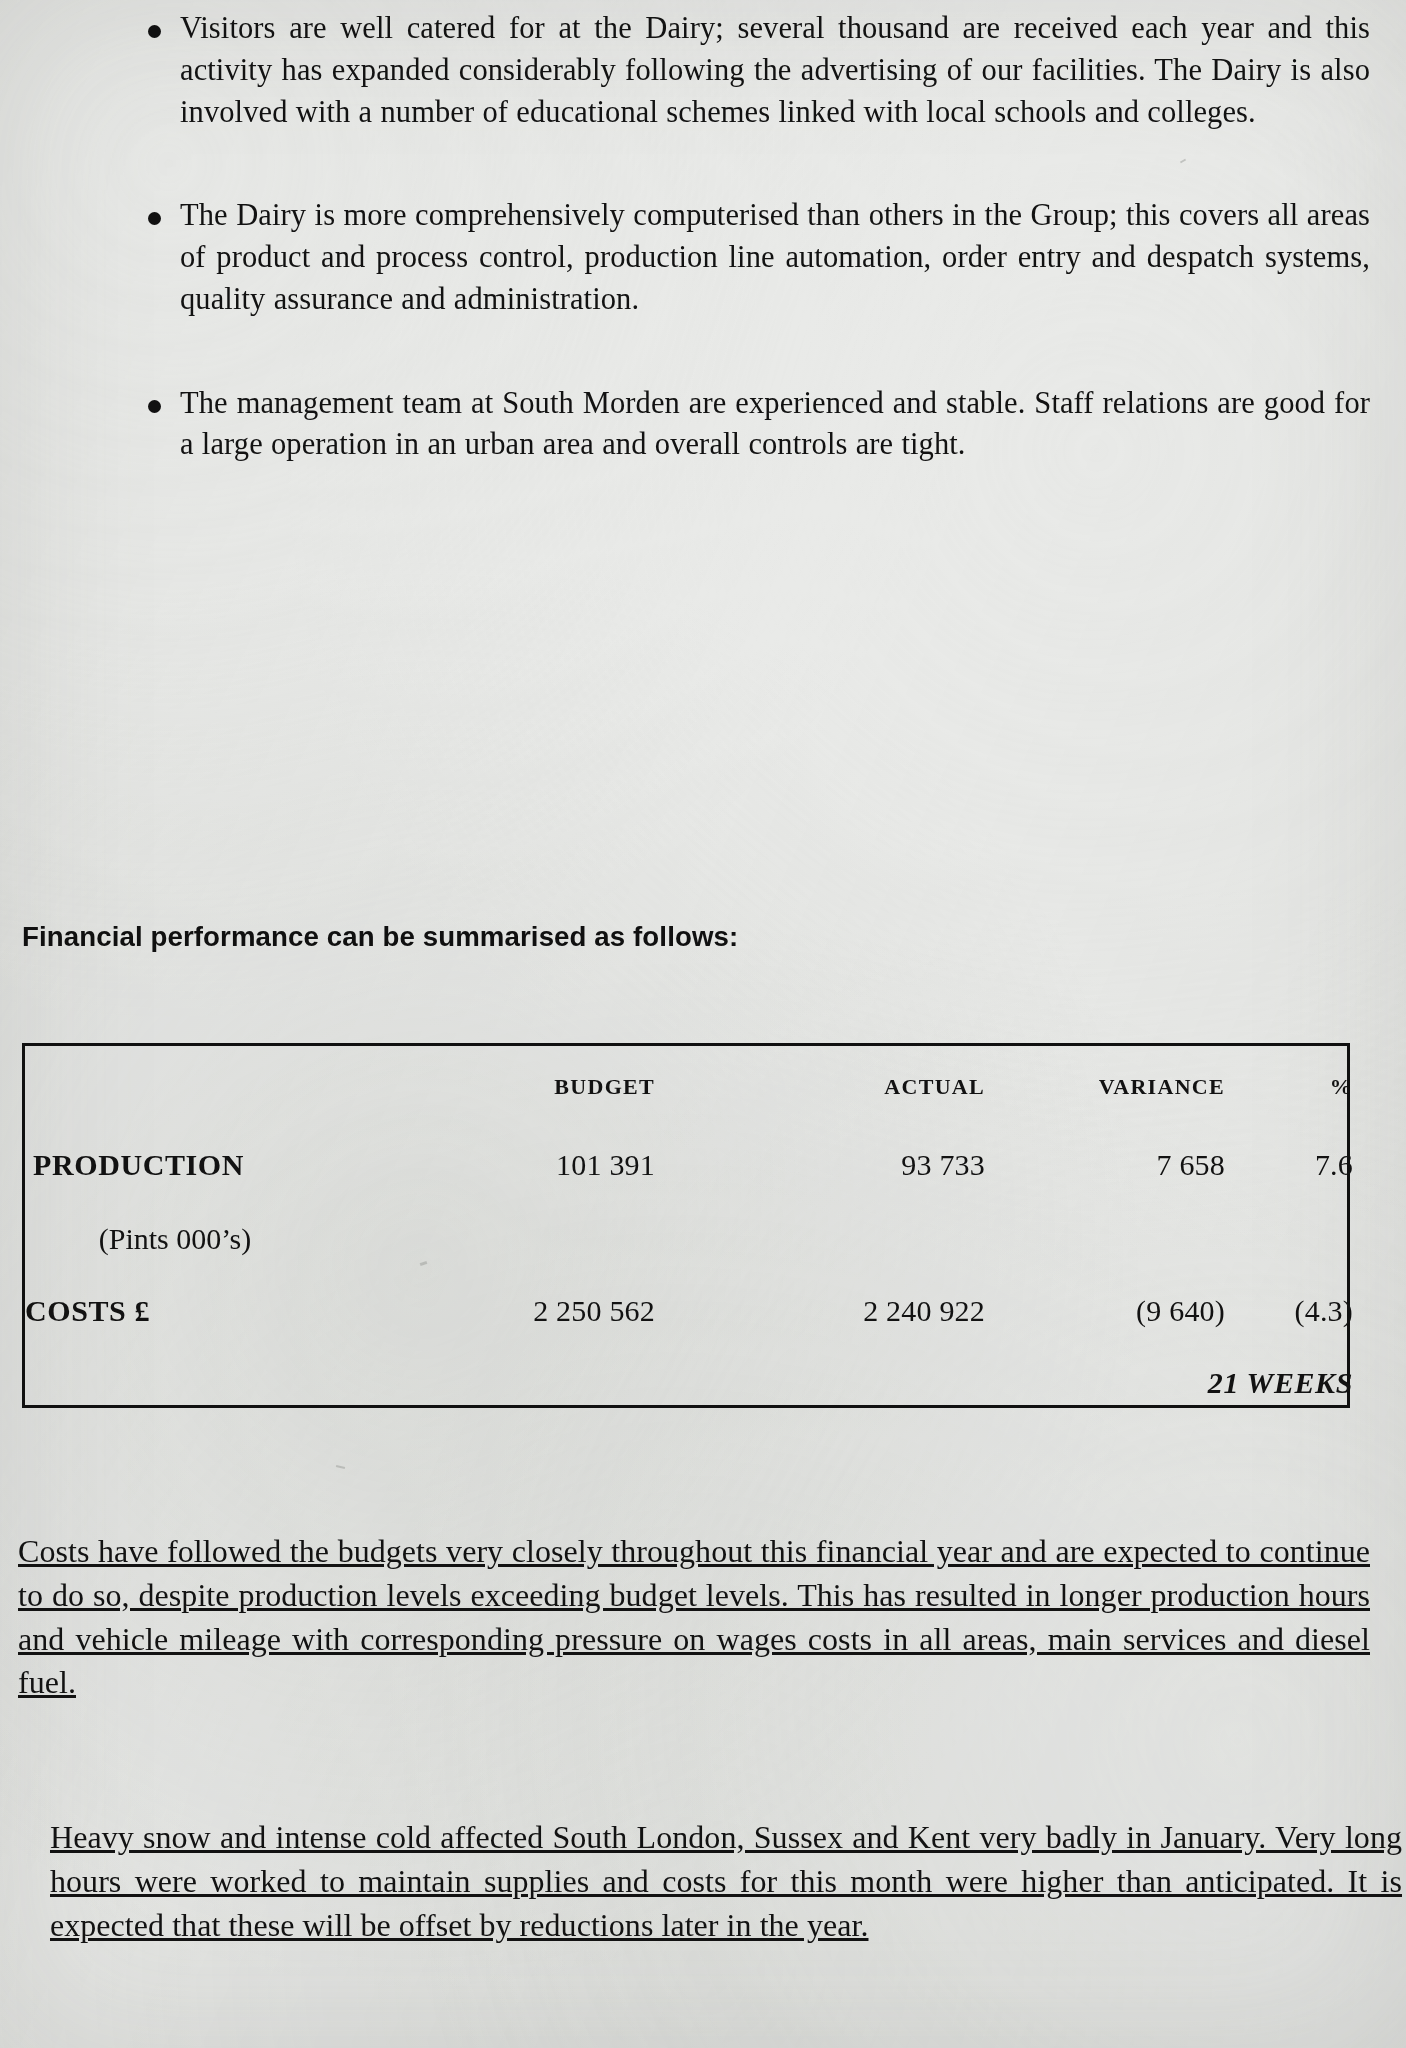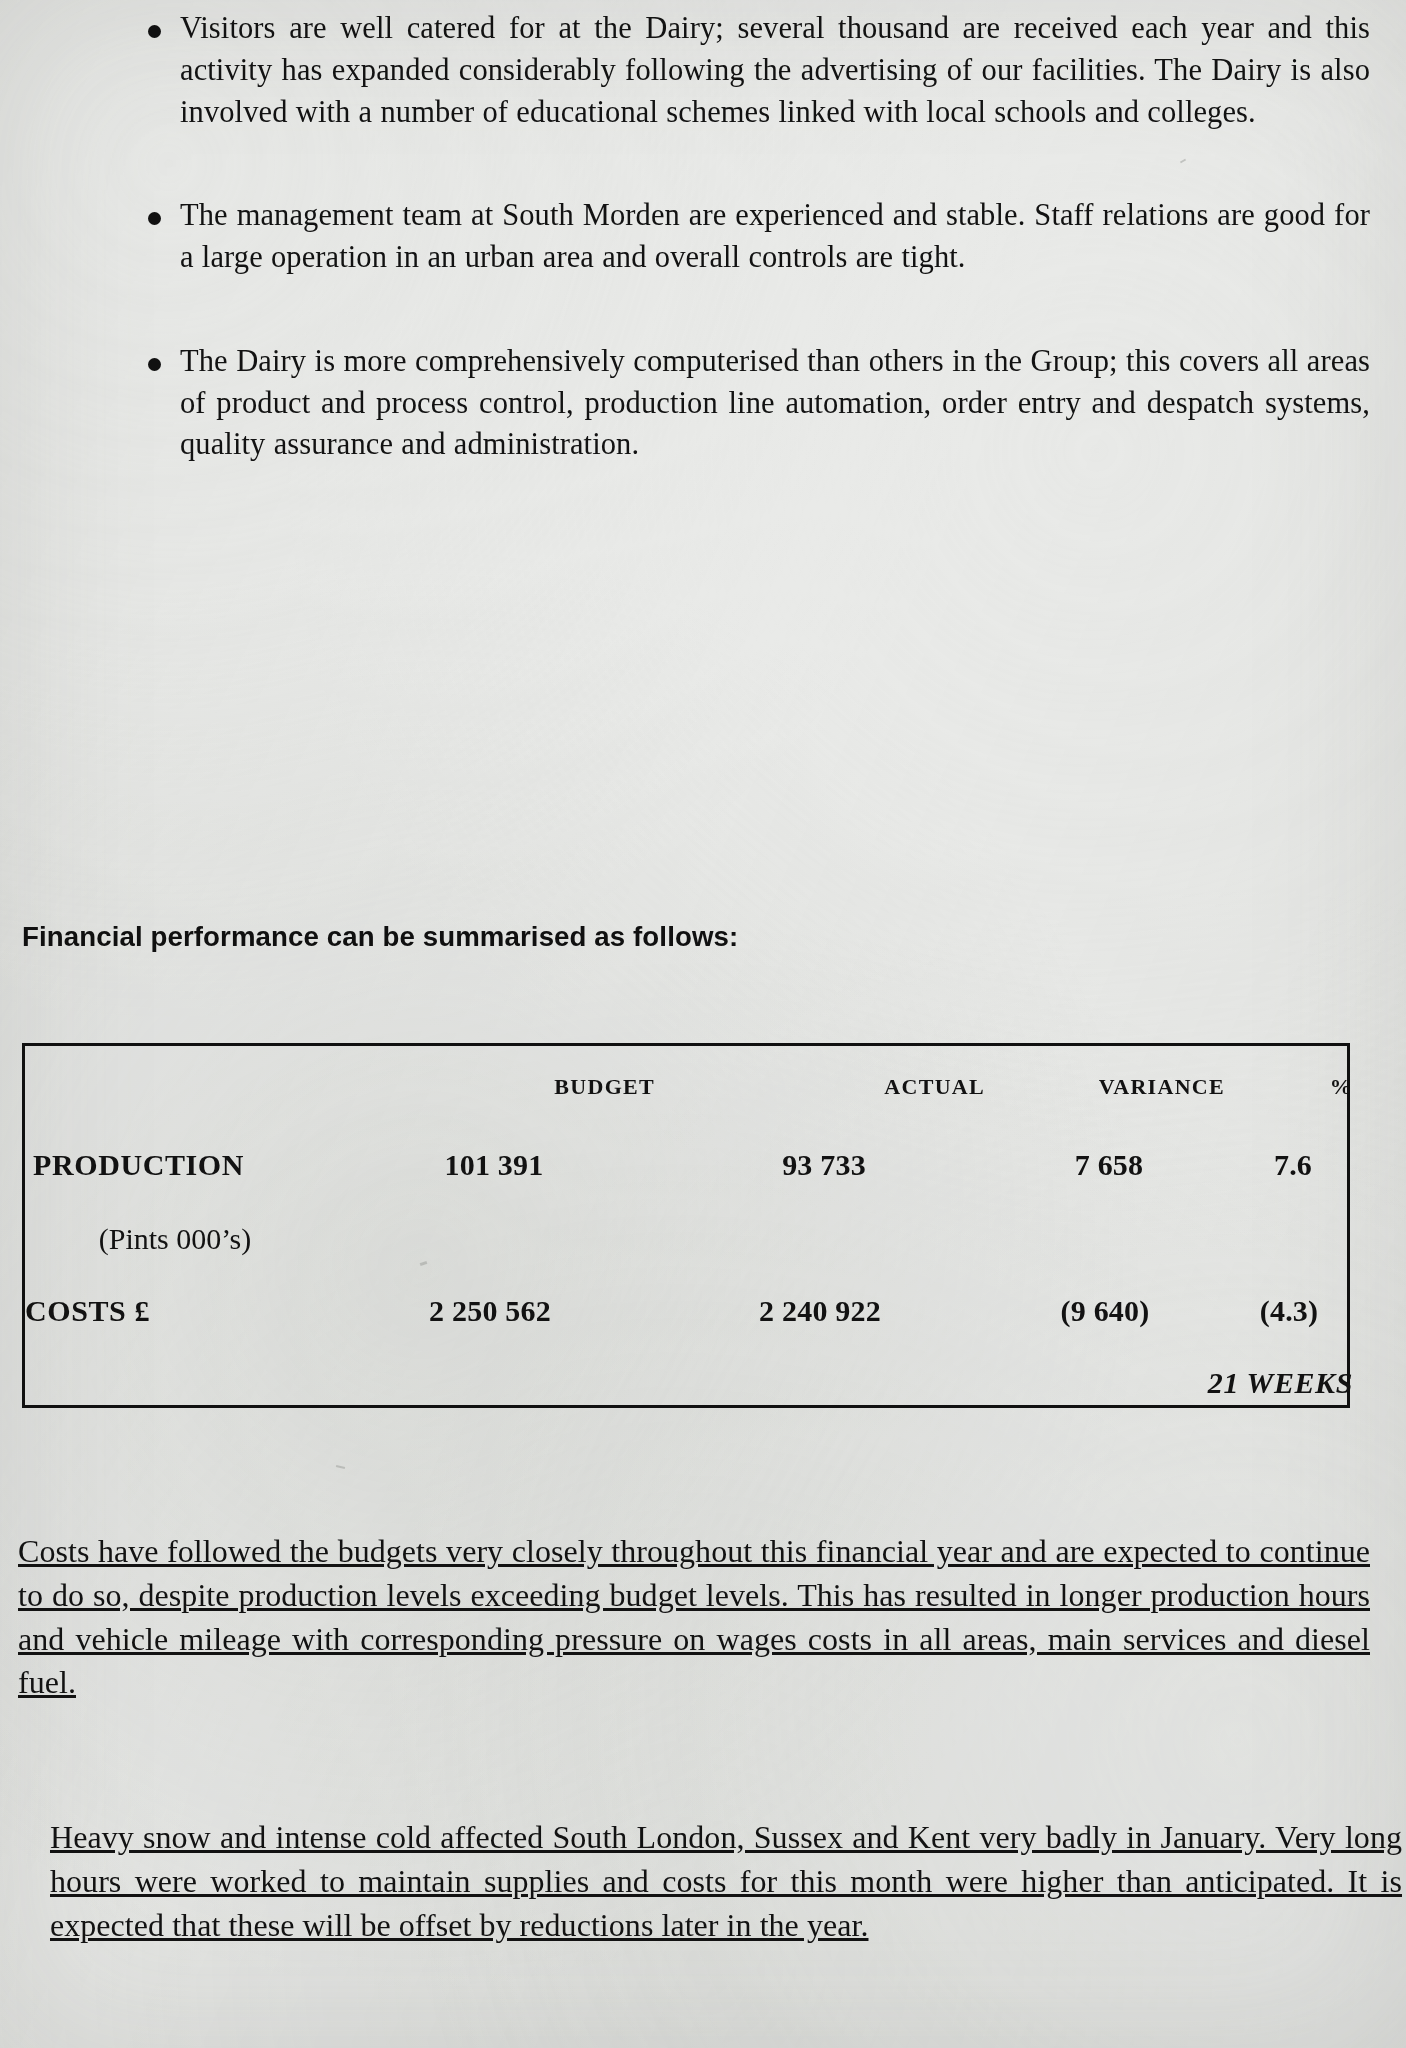--- a/index.html
+++ b/index.html
@@ -163,21 +163,21 @@
     letter-spacing: 0.6px;
     padding-left: 18px;
     text-align: left;
   }
   .row-label-plain {
     font-weight: normal;
     font-size: 30px;
     padding-left: 22px;
     text-align: center;
   }
-  .num { text-align: center; font-size: 30.5px; letter-spacing: 0.2px; font-weight: bold; }
+  .num { text-align: right; font-size: 30.5px; letter-spacing: 0.2px; }
   .num-budget { padding-left: 18px; }
   .num-actual { padding-left: 12px; }
   .num-var    { padding-left: 4px; }
   .num-pct    { padding-right: 14px; }
 
   .row-production td { padding-top: 38px; padding-bottom: 6px; padding-left: 8px; }
   .row-units td      { padding-top: 34px; padding-bottom: 4px; }
   .row-costs td      { padding-top: 34px; padding-bottom: 6px; }
   .row-weeks td      { padding-top: 32px; padding-bottom: 26px; }
 
@@ -223,26 +223,26 @@
 
   <div class="bullets">
 
     <div class="bullet-item">
       <span class="bullet-dot"></span>
       <span class="bullet-text">Visitors are well catered for at the Dairy; several thousand are received each year and this activity has expanded considerably following the advertising of our facilities. The Dairy is also involved with a number of educational schemes linked with local schools and colleges.</span>
     </div>
 
     <div class="bullet-item">
       <span class="bullet-dot"></span>
-      <span class="bullet-text">The management team at South Morden are experienced and stable. Staff relations are good for a large operation in an urban area and overall controls are tight.</span>
+      <span class="bullet-text">The Dairy is more comprehensively computerised than others in the Group; this covers all areas of product and process control, production line automation, order entry and despatch systems, quality assurance and administration.</span>
     </div>
 
     <div class="bullet-item">
       <span class="bullet-dot"></span>
-      <span class="bullet-text">The Dairy is more comprehensively computerised than others in the Group; this covers all areas of product and process control, production line automation, order entry and despatch systems, quality assurance and administration.</span>
+      <span class="bullet-text">The management team at South Morden are experienced and stable. Staff relations are good for a large operation in an urban area and overall controls are tight.</span>
     </div>
 
   </div>
 
 
   <div class="sub-head">Financial performance can be summarised as follows:</div>
 
   <div class="table-box">
     <table class="fin-table">
       <colgroup>

